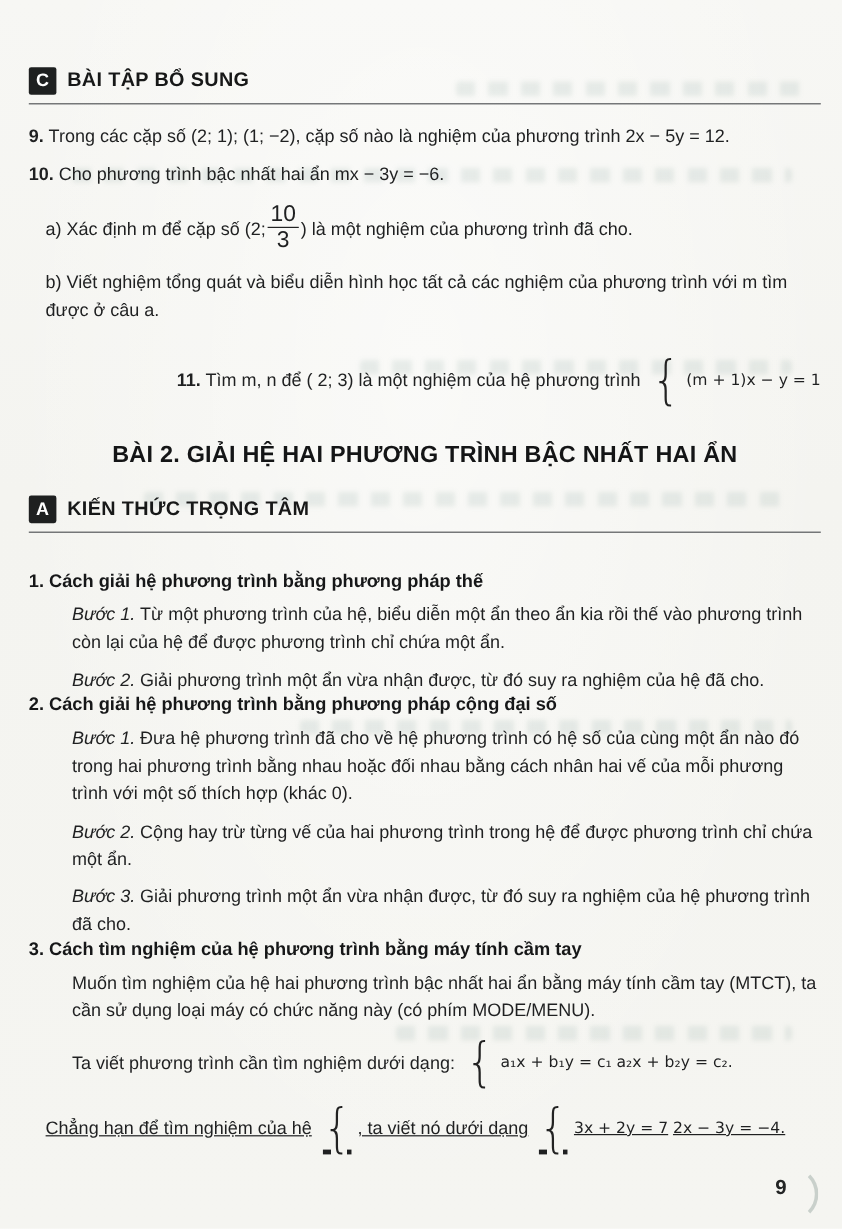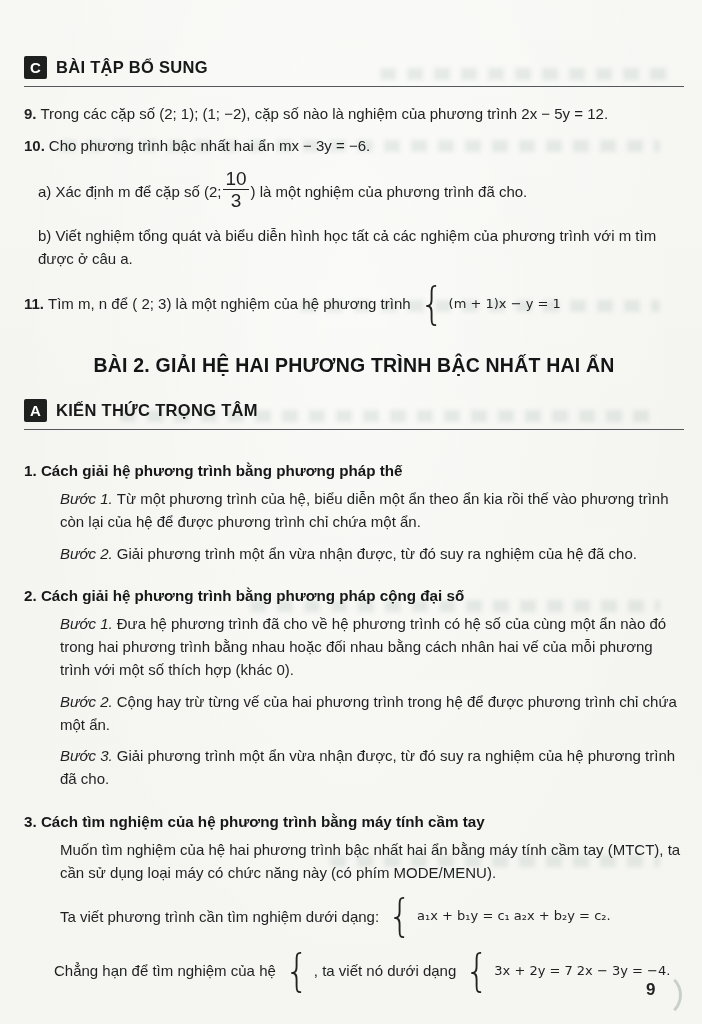--- a/index.html
+++ b/index.html
@@ -41,21 +41,21 @@
   }
   .rule-heading .label{
     font-weight:bold;font-size:16.5px;letter-spacing:.3px;color:#171818;
   }
 
   .para{font-size:15px;line-height:1.55;color:#1f2021;}
   .pnum{font-weight:bold;margin-right:4px;}
   .sub-item{margin-left:14px;}
   .step{margin-left:36px;margin-top:8px;}
   .step-label{font-style:italic;margin-right:4px;}
-  .topic-heading{font-weight:bold;font-size:15.2px;margin-top:22px;color:#161718;}
+  .topic-heading{font-weight:bold;font-size:15.2px;margin-top:0;color:#161718;}
 
   .frac{
     display:inline-flex;flex-direction:column;align-items:center;
     vertical-align:middle;margin:0 2px;font-size:19px;line-height:1.15;
     transform:translateY(-2px);
   }
   .frac .num{border-bottom:1.3px solid #222;padding:0 2px;}
 
   .eqrow{display:flex;align-items:center;}
   .system{display:inline-flex;align-items:center;margin-left:7px;flex:0 0 auto;}
@@ -119,21 +119,21 @@
         <span class="num">10</span>
         <span class="den">3</span>
       </span>
       <span>) là một nghiệm của phương trình đã cho.</span>
     </div>
 
     <div class="para sub-item" style="margin-top:10px;">
       <span>b) Viết nghiệm tổng quát và biểu diễn hình học tất cả các nghiệm của phương trình với m tìm được ở câu a.</span>
     </div>
 
-    <div class="para eqrow" style="margin-top:13px;">
+    <div class="para eqrow" style="margin-top:27px;justify-content:flex-end;">
       <span class="pnum">11.</span>
       <span>Tìm m, n  để ( 2; 3) là một nghiệm của hệ phương trình</span>
       <span class="system">
         <span class="brace">{</span>
         <span class="eqs mathfont">
           <span>(m + 1)x − y = 1</span>
         </span>
       </span>
     </div>
 
@@ -170,21 +170,21 @@
       <span>Ta viết phương trình cần tìm nghiệm dưới dạng:</span>
       <span class="system">
         <span class="brace">{</span>
         <span class="eqs mathfont">
           <span>a₁x + b₁y = c₁</span>
           <span>a₂x + b₂y = c₂.</span>
         </span>
       </span>
     </div>
 
-    <div class="para step eqrow" style="margin-top:14px;margin-left:30px;">
+    <div class="para step eqrow" style="margin-top:14px;margin-left:14px;text-decoration:underline;">
       <span>Chẳng hạn để tìm nghiệm của hệ</span>
       <span class="system">
         <span class="brace">{</span>
       </span>
       <span style="white-space:pre;">, ta viết nó dưới dạng</span>
       <span class="system">
         <span class="brace">{</span>
         <span class="eqs mathfont">
           <span>3x + 2y = 7</span>
           <span>2x − 3y = −4.</span>

